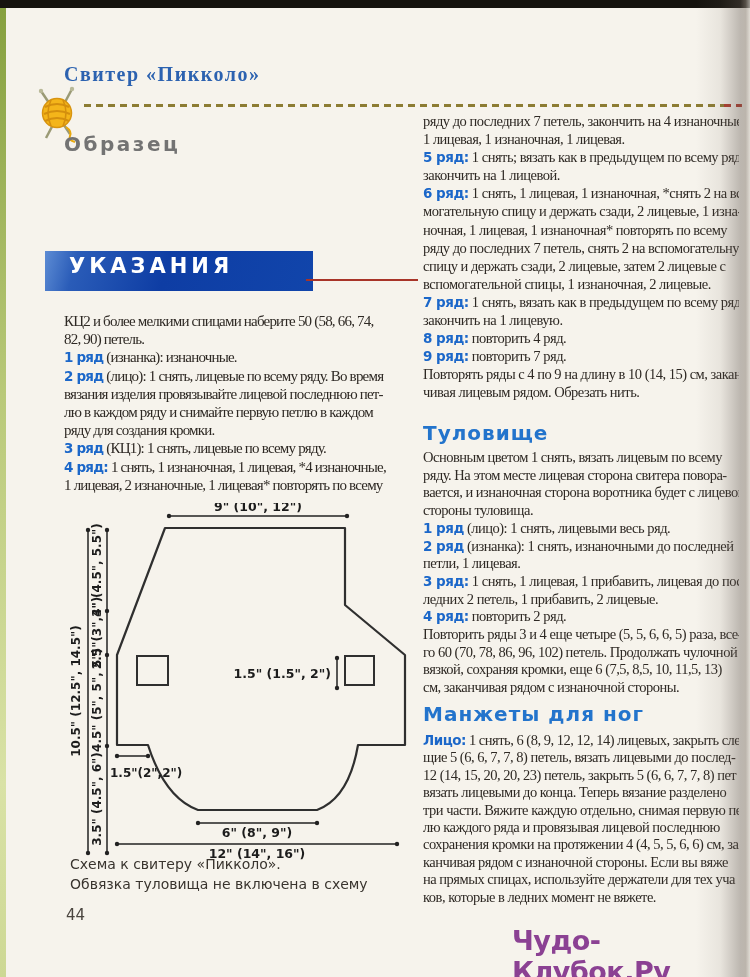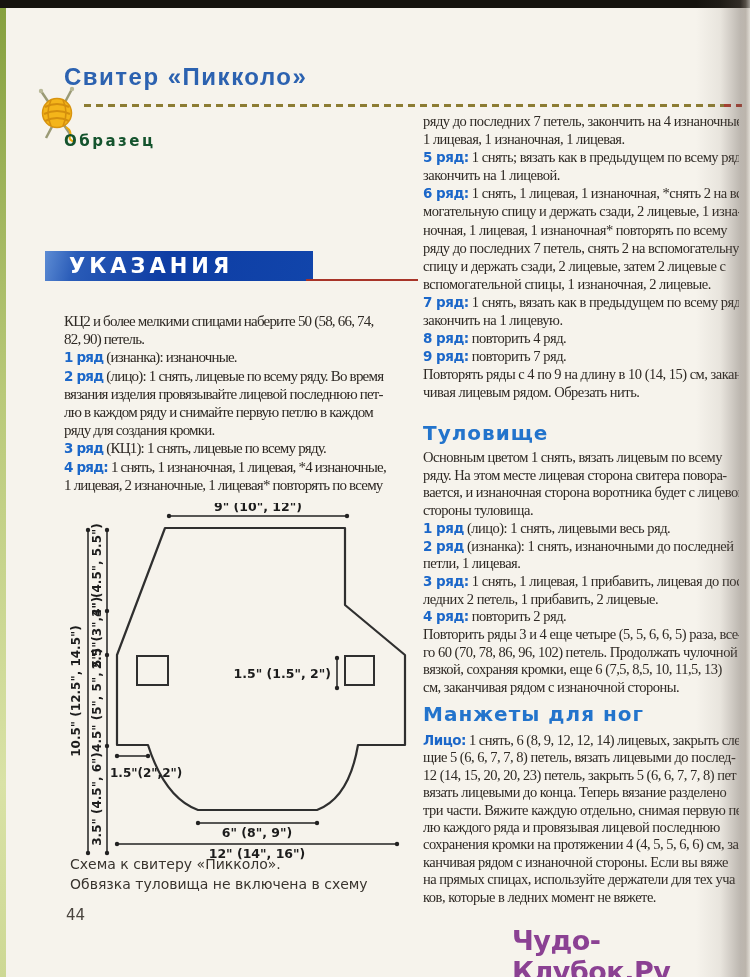--- a/index.html
+++ b/index.html
@@ -4,31 +4,31 @@
 <style>
   html,body{margin:0;padding:0;}
   .page{position:relative;width:750px;height:977px;background:#f6f3ec;overflow:hidden;
         font-family:"Liberation Serif",serif;}
   .abs{position:absolute;}
   .top-strip{left:0;top:0;width:750px;height:8px;background:#15130e;}
   .left-strip{left:0;top:8px;width:6px;height:969px;
         background:linear-gradient(180deg,#86a03f,#b9c979 40%,#d9e2a6 80%,#cdd894);}
   .right-shadow{right:0;top:0;width:54px;height:977px;pointer-events:none;z-index:5;
         background:linear-gradient(90deg,rgba(110,100,90,0) 0%,rgba(110,100,90,0.10) 45%,rgba(95,85,78,0.38) 82%,rgba(140,130,120,0.55) 92%,rgba(215,210,202,0.7) 100%);}
-  .title{left:64px;top:63px;font-family:Liberation Sans, sans-serif;font-weight:bold;
-        font-size:24px;letter-spacing:1.5px;color:#2c62b0;}
+  .title{left:64px;top:63px;font-family:Liberation Serif, serif;font-weight:bold;
+        font-size:20px;letter-spacing:1.5px;color:#2c62b0;}
   .dash{left:84px;top:104px;width:640px;height:3px;
         background:repeating-linear-gradient(90deg,#8c7c33 0 7px,rgba(0,0,0,0) 7px 12px);}
   .dash-red{left:724px;top:104px;width:18px;height:3px;
         background:repeating-linear-gradient(90deg,#b23a2c 0 7px,rgba(0,0,0,0) 7px 12px);}
   .sample-h{left:64px;top:132px;font-family:"DejaVu Sans",sans-serif;font-weight:bold;
-        font-size:15px;letter-spacing:2.5px;color:#14532d;}
+        font-size:20px;letter-spacing:2.5px;color:#737373;}
   .sample-lines{left:64px;top:158px;width:360px;font-size:15.5px;line-height:21px;
         letter-spacing:-0.6px;color:#2e2924;}
-  .banner{left:45px;top:251px;width:268px;height:30px;
+  .banner{left:45px;top:251px;width:268px;height:40px;
         background:linear-gradient(105deg,#5d8cd4 0%,#2a5cb8 12%,#0e3da4 45%,#1145ab 100%);}
   .banner span{display:block;padding-left:24px;line-height:30px;color:#ffffff;
         font-family:"DejaVu Sans",sans-serif;font-weight:bold;font-size:21px;letter-spacing:4px;}
   .red-line{left:306px;top:279px;width:112px;height:2px;background:#a83428;}
   .sec-h{font-family:"DejaVu Sans",sans-serif;font-weight:bold;color:#1a63be;letter-spacing:1px;}
   .collar-h{left:64px;top:287px;font-size:19px;}
   .collar-lines{left:64px;top:312px;width:360px;font-size:15px;line-height:18.2px;
         letter-spacing:-0.8px;color:#2e2924;}
   .tl{white-space:nowrap;overflow:hidden;}
   .lbl{font-family:"DejaVu Sans",sans-serif;font-weight:bold;color:#1b67c9;font-size:13.5px;}

